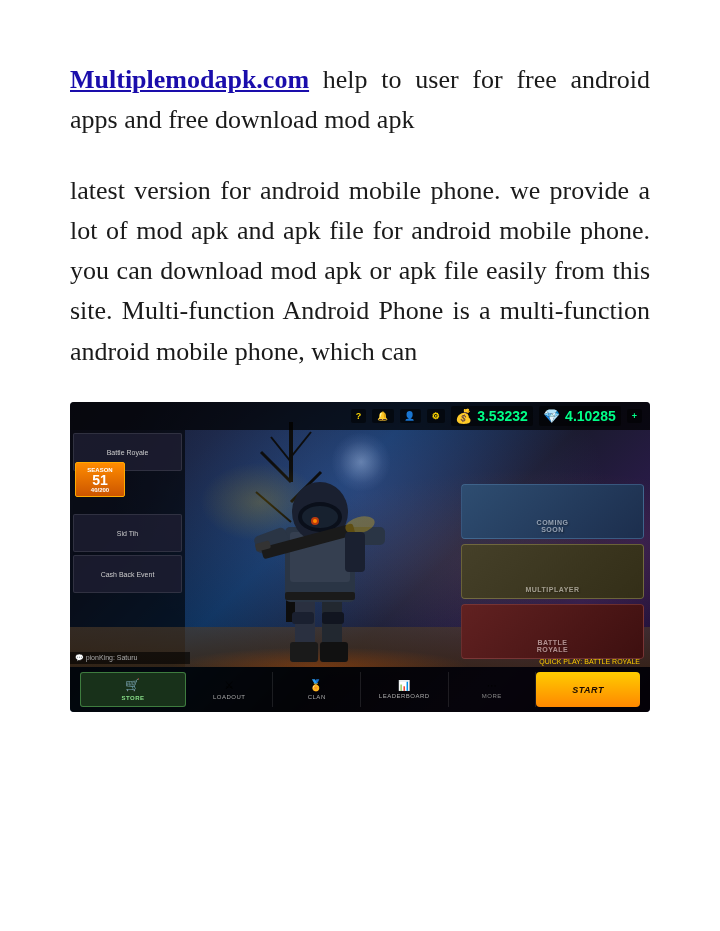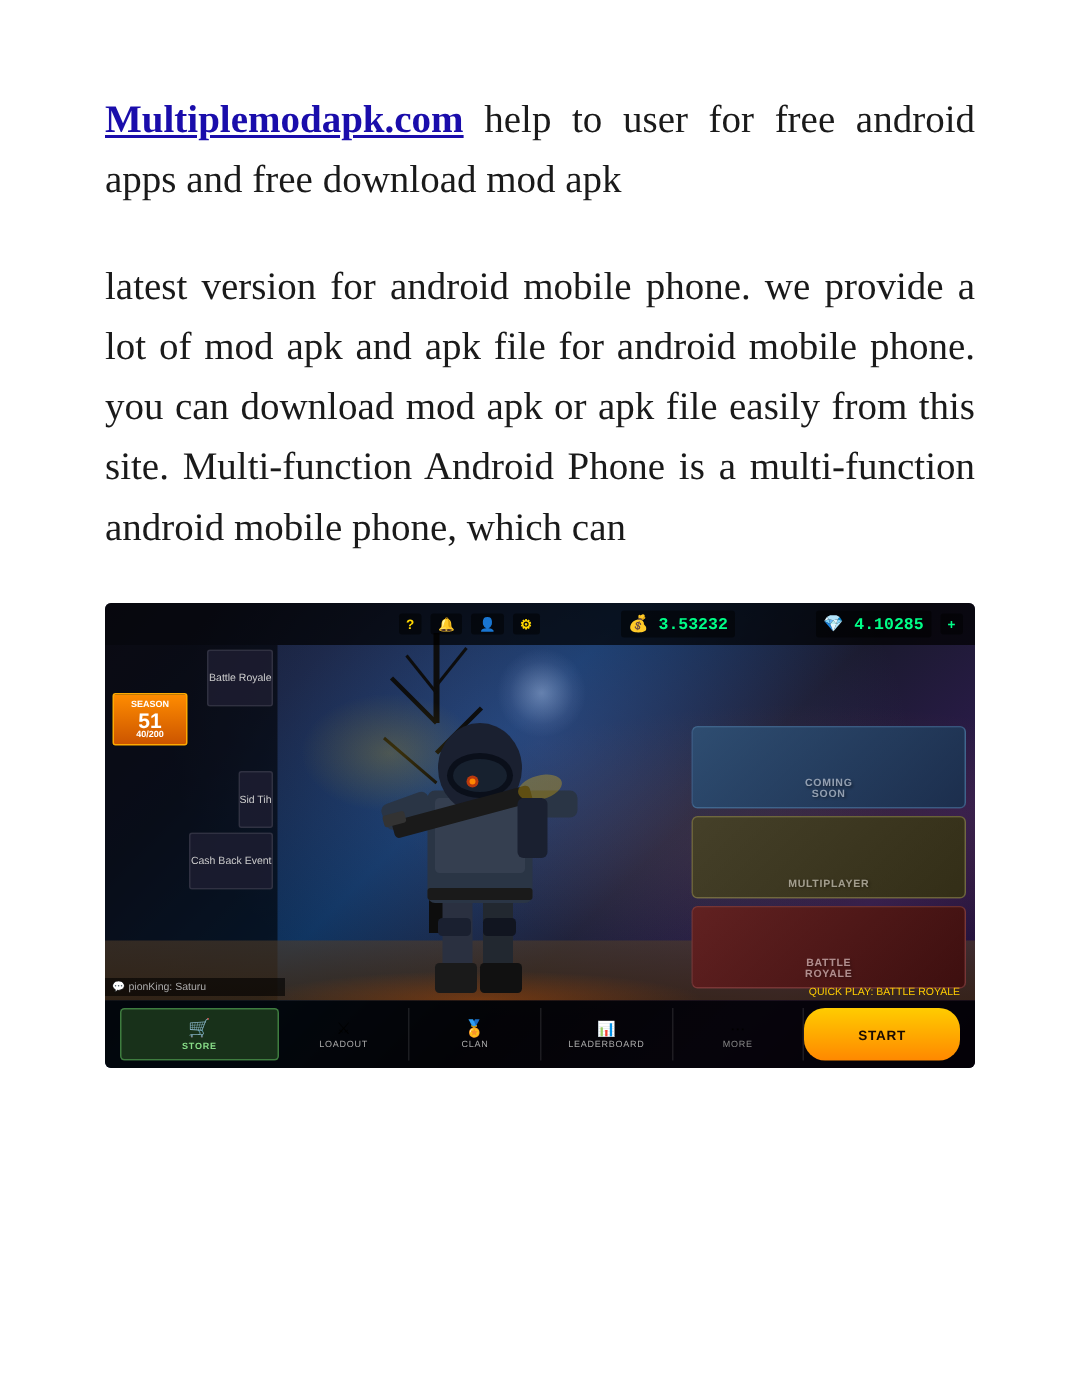--- a/index.html
+++ b/index.html
@@ -103,39 +103,37 @@
       font-size: 9px;
       font-family: Arial, sans-serif;
       font-weight: bold;
       background: rgba(0,0,0,0.5);
       padding: 2px 5px;
       border-radius: 2px;
     }
 
     .hud-top-currency {
       color: #00ff88;
-      font-size: 11px;
-      font-family: Liberation Mono, monospace;
-      font-weight: bold;
-      margin-left: 48px;
+      font-size: 14px;
+      font-family: Liberation Sans, sans-serif;
+      font-weight: bold;
     }
 
     
     .left-panel {
       position: absolute;
       left: 0;
       top: 28px;
       width: 115px;
       bottom: 45px;
       background: rgba(0,0,0,0.6);
       display: flex;
       flex-direction: column;
       gap: 3px;
       padding: 3px;
-      align-items: flex-end;
     }
 
     .left-panel-item {
       background: rgba(30,30,50,0.8);
       border: 1px solid rgba(255,255,255,0.1);
       height: 38px;
       border-radius: 2px;
       display: flex;
       align-items: center;
       justify-content: center;
@@ -255,23 +253,24 @@
       flex: 1.2;
     }
 
     .bottom-btn-store .bottom-btn-label {
       color: #88dd88;
       font-weight: bold;
     }
 
     .bottom-btn-start {
       background: linear-gradient(to bottom, #ffcc00, #ff8800);
-      border-radius: 14px;
+      border-radius: 4px;
       flex: 1.2;
       border: none;
+      font-style: italic;
     }
 
     .bottom-btn-start .bottom-btn-label {
       color: #1a0a00;
       font-weight: bold;
       font-size: 9px;
     }
 
     .quick-play-label {
       position: absolute;

